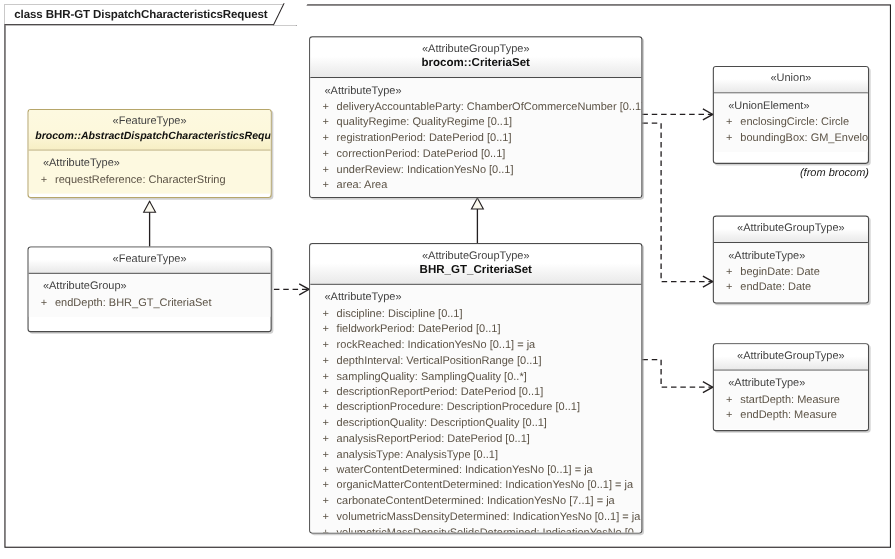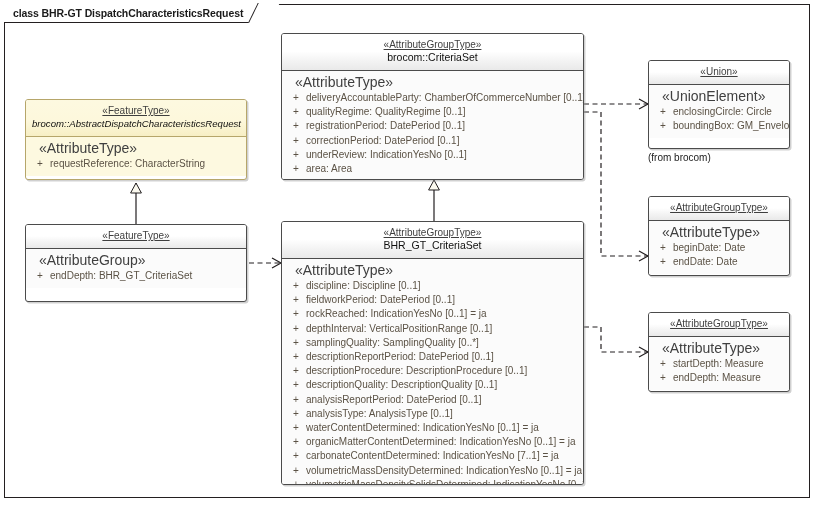--- a/index.html
+++ b/index.html
@@ -65,53 +65,52 @@
     background:linear-gradient(to bottom,#ffffff 0%,#ffffff 48%,#f3f3f3 75%,#e9e9e9 100%);
     border-bottom:1px solid #4b4b4b;
   }
   .uml.yellow .uml-head{
     background:linear-gradient(to bottom,#fdf9e0 0%,#fdf8dc 55%,#f7efc4 100%);
     border-bottom:1px solid #b6a66a;
   }
   .stereo{
     font-size:10px;color:#3f3f3f;line-height:12px;
     white-space:nowrap;
-    text-decoration:underline;
   }
   .cname{
-    font-size:10.5px;font-weight:normal;color:#10100f;
+    font-size:10.5px;font-weight:bold;color:#10100f;
     line-height:13px;white-space:nowrap;
   }
   .cname.abstract{font-style:italic;}
   .uml-body{
     box-sizing:border-box;
     padding:4px 4px 5px 4px;
     background:#fbfbfb;
   }
   .uml.yellow .uml-body{background:#fdf9e0;}
   .grp{
-    font-size:14px;color:#3f3f3f;
+    font-size:10px;color:#3f3f3f;
     padding:1px 0 2px 9px;line-height:13px;
     white-space:nowrap;
   }
   .attr{
     display:flex;align-items:baseline;
     font-size:10px;color:#5b5245;
     line-height:14.2px;
     white-space:nowrap;
   }
   .attr .vis{
     width:20px;flex:0 0 20px;
     text-align:center;color:#5b5245;
   }
   .attr .txt{flex:1 1 auto;}
   .from-note{
     position:absolute;
-    font-size:10px;color:#1b1b1b;
-    text-align:left;white-space:nowrap;
+    font-size:10px;font-style:italic;color:#1b1b1b;
+    text-align:right;white-space:nowrap;
   }
 
   
   .conn{position:absolute;left:0;top:0;width:814px;height:508px;overflow:visible;pointer-events:none;}
 </style>
 </head>
 <body>
 
 <div id="canvas">
 

